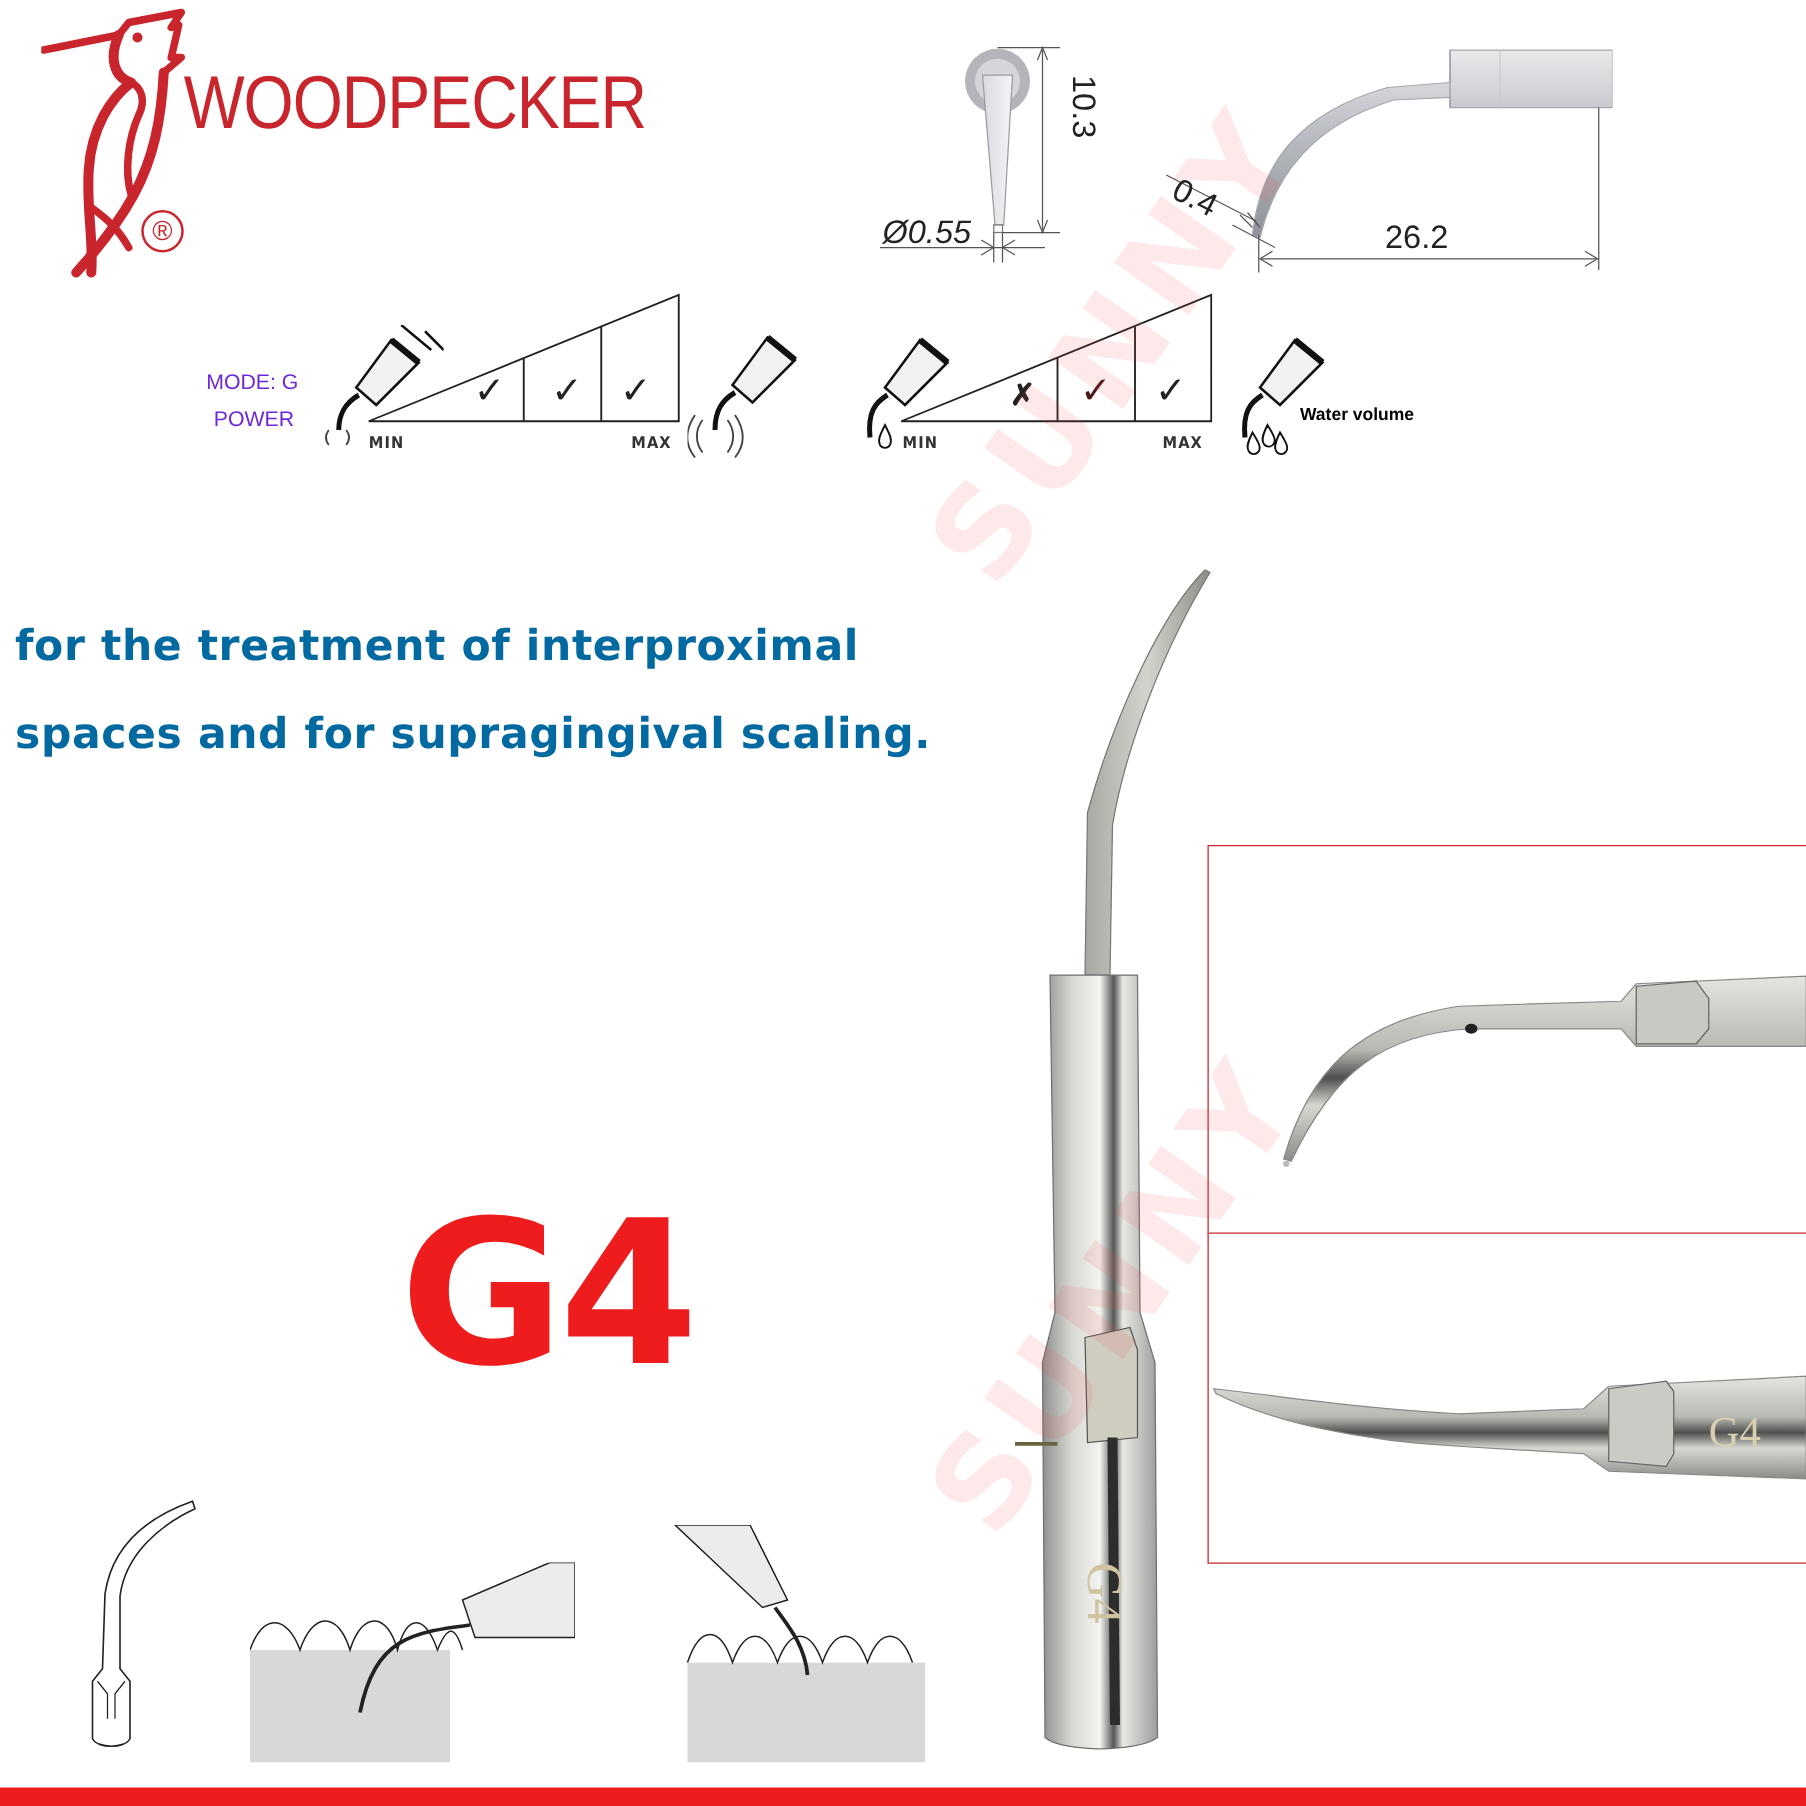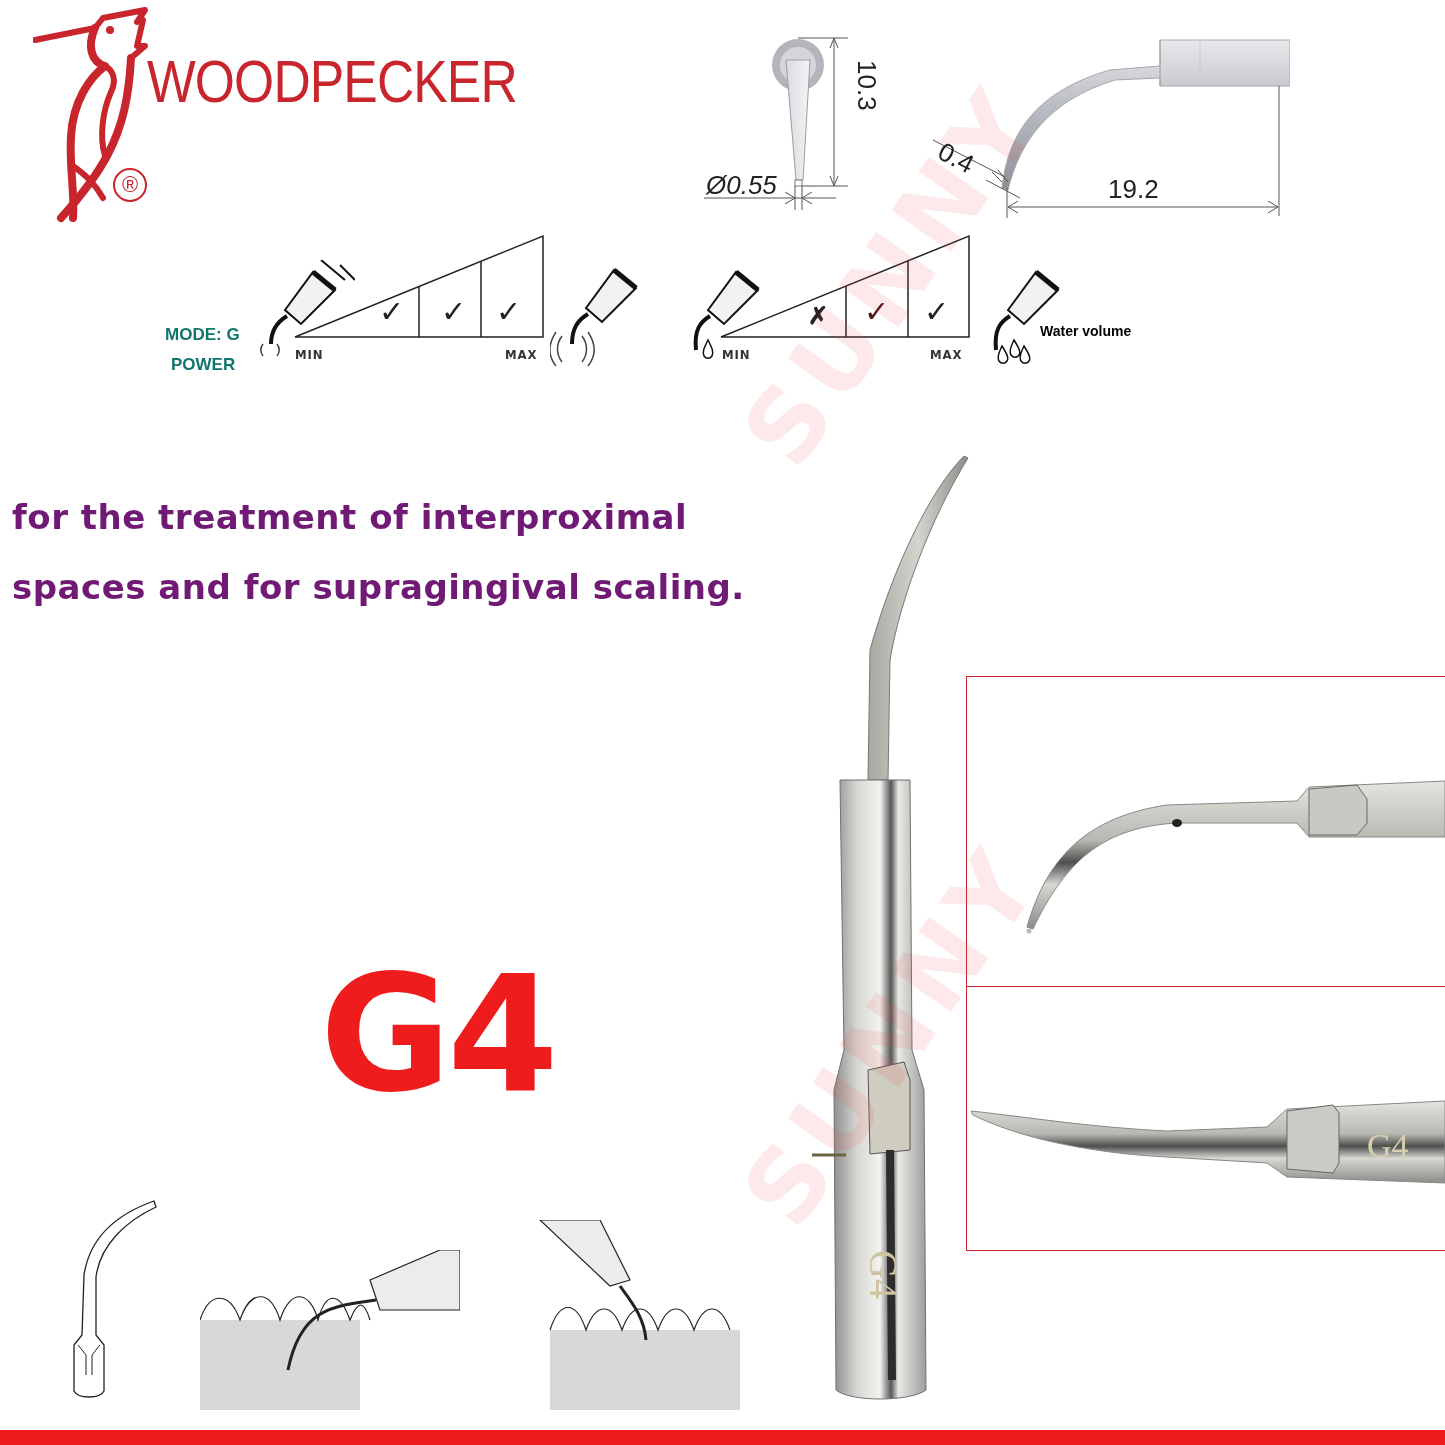--- a/index.html
+++ b/index.html
@@ -12,28 +12,28 @@
                font-size: 60px; font-weight: 400; color: #c8262c; letter-spacing: -1px;
                transform: scaleX(0.86); transform-origin: left top; line-height: 1; }
   .logo-reg { left: 98px; top: 168px; width: 30px; height: 30px; border: 2.5px solid #c8262c;
               border-radius: 50%; color: #c8262c; font-size: 22px; text-align: center;
               line-height: 30px; box-sizing: content-box; }
 
   
   .dim { font-size: 26px; color: #222; line-height: 1; }
 
   
-  .mode-label { font-size: 17px; font-weight: 700; color: #0f766e; line-height: 1; margin-top: 29px; }
+  .mode-label { font-size: 17px; font-weight: 400; color: #6d28d9; line-height: 1; }
   .small-cap { font-family: "DejaVu Sans", sans-serif; font-size: 13px; font-weight: 700;
                color: #333; letter-spacing: 1px; transform: scaleX(0.9); transform-origin: left top; }
   .water-label { font-size: 14px; font-weight: 700; }
 
   
   .desc { left: 12px; font-family: "DejaVu Sans", sans-serif; font-weight: 700;
-          font-size: 34px; letter-spacing: 0.5px; line-height: 1; color: #701a75; }
+          font-size: 34px; letter-spacing: 0.5px; line-height: 1; color: #0369a1; }
 
   .model { left: 320px; top: 955px; font-family: "DejaVu Sans", sans-serif; font-weight: 700;
            font-size: 160px; color: #ee1c1c; letter-spacing: -4px; line-height: 1; }
 
   
   .panel { border: 1.5px solid #c8262c; box-sizing: border-box; background: #fff; }
 
   .watermark { font-family: "DejaVu Sans", sans-serif; font-weight: 700; color: rgba(240,70,70,0.12);
                font-size: 100px; letter-spacing: 8px; transform-origin: left top; pointer-events: none; }
 
@@ -95,21 +95,21 @@
     <path d="M302 152 L312 162 M308 150 L318 162" stroke="#555" stroke-width="1"></path>
 
     <line x1="317" y1="168" x2="317" y2="198" stroke="#555" stroke-width="1"></line>
     <line x1="589" y1="66" x2="589" y2="196" stroke="#555" stroke-width="1"></line>
     <line x1="318" y1="187" x2="588" y2="187" stroke="#555" stroke-width="1"></line>
     <path d="M328 181 L318 187 L328 193 M578 181 L588 187 L578 193" fill="none" stroke="#555" stroke-width="1"></path>
   </svg>
   <div class="abs dim" style="left:190px;top:40px;transform:rotate(90deg);transform-origin:left top;">10.3</div>
   <div class="abs dim" style="left:16px;top:152px;font-style:italic;">Ø0.55</div>
   <div class="abs dim" style="left:256px;top:118px;transform:rotate(27deg);transform-origin:left top;">0.4</div>
-  <div class="abs dim" style="left:418px;top:156px;">19.2</div>
+  <div class="abs dim" style="left:418px;top:156px;">26.2</div>
 </div>
 
 <div class="abs" style="left:150px;top:230px;width:500px;height:150px;">
   <div class="abs mode-label" style="left:15px;top:67px;">MODE: G</div>
   <div class="abs mode-label" style="left:21px;top:97px;">POWER</div>
 
   <svg class="abs" style="left:105px;top:30px;" width="100" height="100" viewBox="0 0 100 100">
     <path d="M30 50 L58 12 L80 30 L46 64 Z" fill="#f2f2f2" stroke="#111" stroke-width="2"></path>
     <path d="M58 12 L80 30" stroke="#111" stroke-width="5"></path>
     <path d="M66 0 L90 20 M85 5 L100 20" stroke="#111" stroke-width="2"></path>

